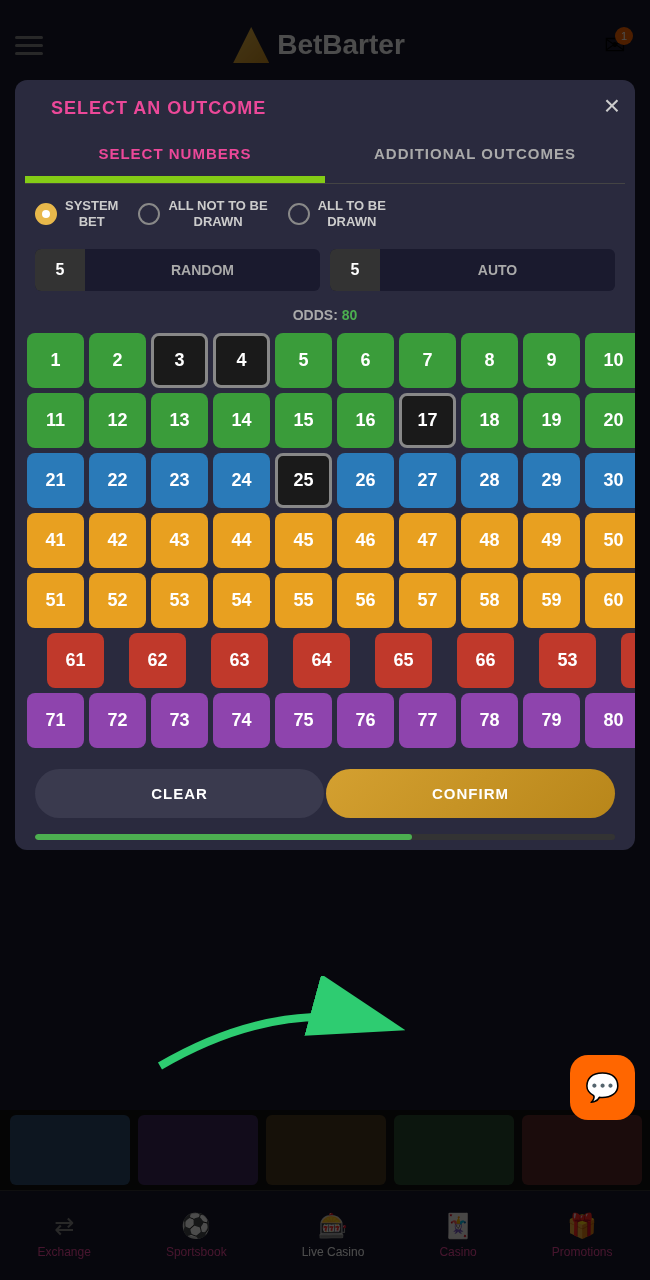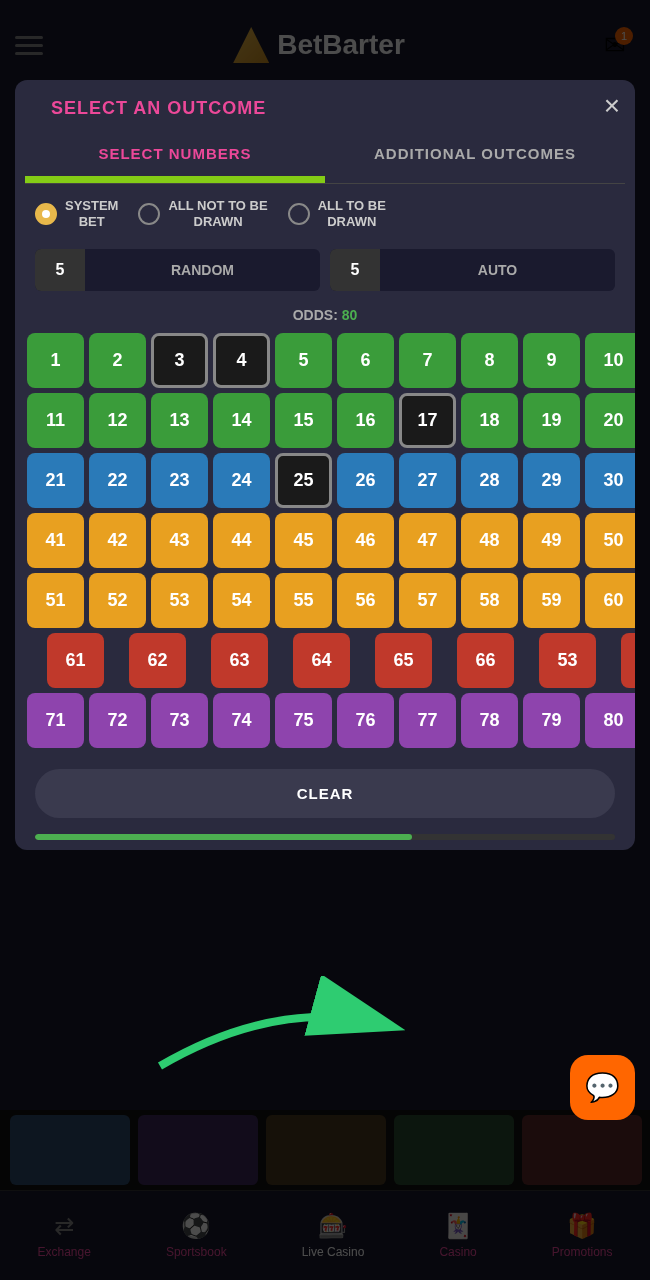--- a/index.html
+++ b/index.html
@@ -568,20 +568,21 @@
           <div class="num-cell purple">76</div>
           <div class="num-cell purple">77</div>
           <div class="num-cell purple">78</div>
           <div class="num-cell purple">79</div>
           <div class="num-cell purple">80</div>
         </div>
       </div>
 
     <div class="action-row">
       <button class="clear-btn">CLEAR</button>
+      <button class="confirm-btn">CONFIRM</button>
     </div>
 
     <div class="progress-bar-container">
       <div class="progress-bar">
         <div class="progress-fill" id="progress-fill" style="width: 65%;"></div>
       </div>
     </div>
 
   </div>
 </div>

